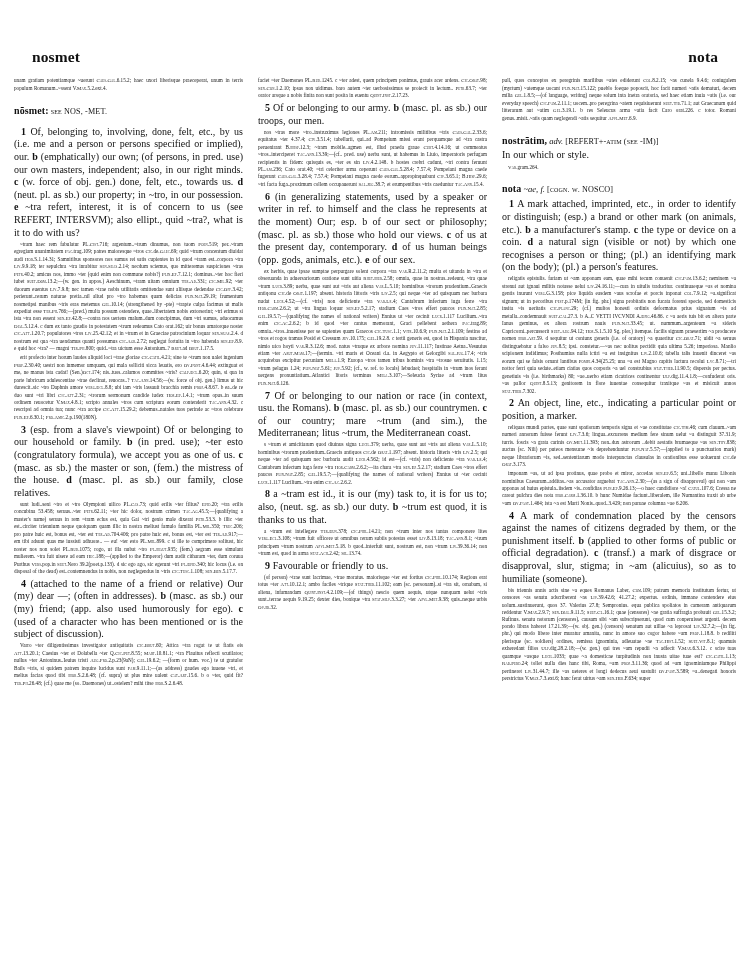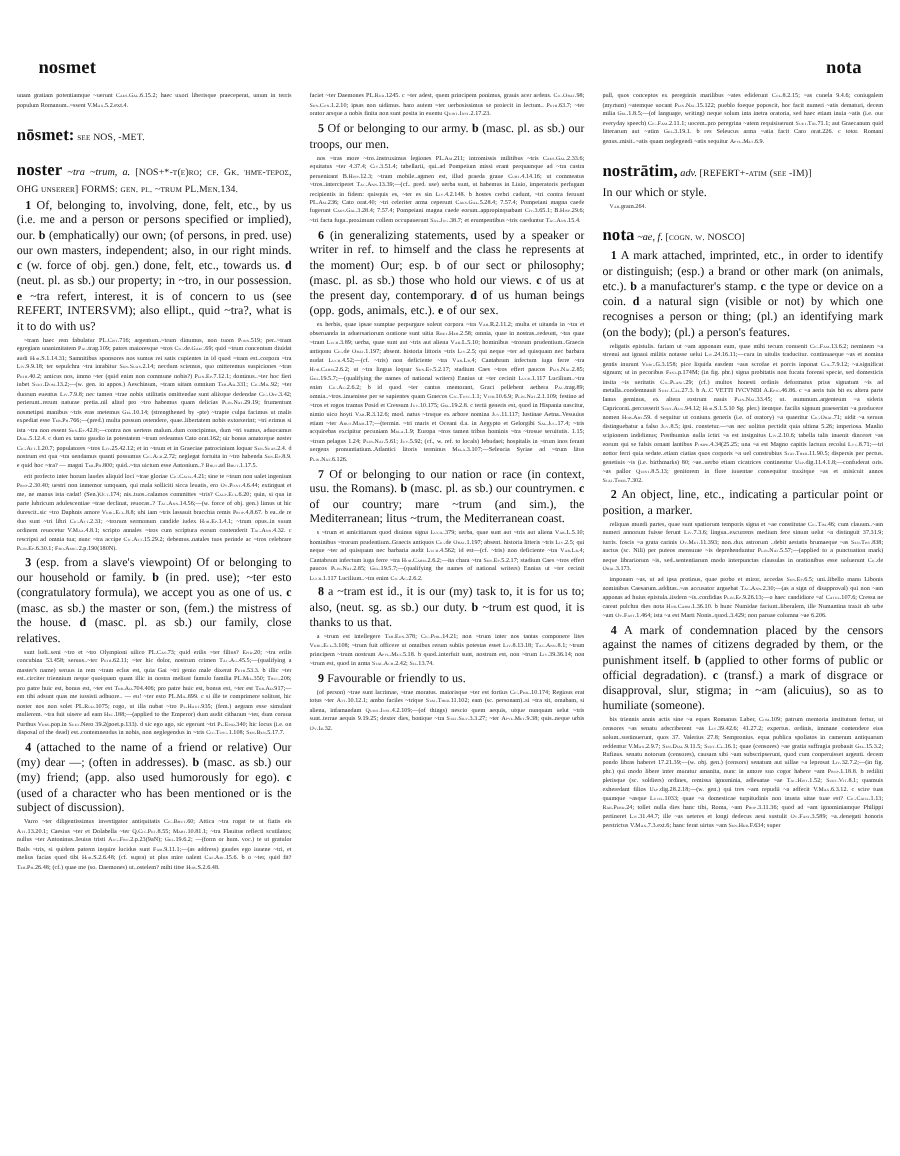--- a/index.html
+++ b/index.html
@@ -94,21 +94,21 @@
   .head {
     font-size: 8.55px;
     line-height: 1.27;
     text-align: justify;
     margin: 6px 0 1px 0;
     text-indent: 0;
     hyphens: auto;
   }
   .hw {
     font-weight: bold;
-    font-size: 14px;
+    font-size: 10px;
     letter-spacing: 0.1px;
   }
   b.num { font-weight: bold; }
   .sc {
     font-variant: small-caps;
     font-size: 0.95em;
     letter-spacing: 0.15px;
   }
   .cit .sc { font-variant: small-caps; }
   i, .it { font-style: italic; }
@@ -134,21 +134,20 @@
     <div class="col c1">
 
       <div class="cit noind">unam gratiam potentiamque ~uerunt <span class="sc">Caes</span>.<span class="sc">Gal</span>.6.15.2; haec uxori liberisque praeceperat, unum in terris populum Romanum..~ssent V.<span class="sc">Max</span>.5.2.ext.4.</div>
 
       <div class="spacer"></div>
 
       <div class="head"><span class="hw">nōsmet:</span><span class="sc"> see NOS, -MET.</span></div>
 
       <div class="spacer"></div>
 
-      <div class="head"><span class="hw">noster</span><span class="it"> ~tra ~trum, a.</span><span class="sc"> [NOS+*-t(e)ro; cf. Gk. ἡμέ-τερος, OHG unserer]</span><span class="sc"> FORMS: gen. pl. ~trum PL.Men.134.</span></div>
 
       <div class="sense"><b class="num">1</b> Of, belonging to, involving, done, felt, etc., by us (i.e. me and a person or persons specified or implied), our.  <b class="num">b</b> (emphatically) our own; (of persons, in pred. use) our own masters, independent; also, in our right minds.  <b class="num">c</b> (w. force of obj. gen.) done, felt, etc., towards us.  <b class="num">d</b> (neut. pl. as sb.) our property; in ~tro, in our possession.  <b class="num">e</b> ~tra refert, interest, it is of concern to us (see REFERT, INTERSVM); also ellipt., quid ~tra?, what is it to do with us?</div>
       <div class="cit">~tram haec rem fabulatur PL.<span class="sc">Cist</span>.716; argentum..~trum dinumus, non tuom <span class="sc">Poen</span>.519; per..~tram egregiam unanimitatem <span class="sc">Pac</span>.trag.109; patres maioresque ~tros <span class="sc">Cic</span>.de.<span class="sc">Gaec</span>.69; quid ~trum concentum diuidat audi <span class="sc">Hor</span>.S.1.14.31; Samnitibus sponsores nos sumus rei satis cupientes in id quod ~tram est..corpora ~tra <span class="sc">Liv</span>.9.9.18; ter sepulchra ~tra inrabitur <span class="sc">Sen</span>.<span class="sc">Suas</span>.2.14; necdum sciemus, quo mitteremus suspiciones ~tras <span class="sc">Petr</span>.40.2; amicus nos, immo ~ter (quid enim non commune nobis?) <span class="sc">Plin</span>.<span class="sc">Ep</span>.7.12.1; dominus..~ter hoc fieri iubet <span class="sc">Suet</span>.<span class="sc">Dom</span>.13.2;—(w. gen. in appos.) Aeschinum, ~tram uitam omnium <span class="sc">Ter</span>.<span class="sc">Ad</span>.331; <span class="sc">Cic</span>.<span class="sc">Mil</span>.92; ~ter duorum euentus <span class="sc">Liv</span>.7.9.8; nec tamen ~trae nobis utilitatis omittendae sunt aliisque dedendae <span class="sc">Cic</span>.<span class="sc">Off</span>.3.42; perierunt..rerum naturae pretia..nil aliud pro ~tro habemus quam delicias <span class="sc">Plin</span>.<span class="sc">Nat</span>.29.19; frumentum nosmetipsi manibus ~tris eras metemus <span class="sc">Gel</span>.10.14; (strengthened by -pte) ~trapte culpa facimus ut malis expediat esse <span class="sc">Ter</span>.<span class="sc">Ph</span>.766;—(pred.) multa possum ostendere, quae..libertatem nobis extorserint; ~tri erimus si ista ~tra non essent <span class="sc">Sen</span>.<span class="sc">Ep</span>.42.8;—contra nos uertens malum..dum concipimus, dum ~tri sumus, aduocamus <span class="sc">Dial</span>.5.12.4.  c dum ex tanto gaudio in potestatem ~trum redeamus Cato orat.162; uir bonus amatorque noster <span class="sc">Cic</span>.<span class="sc">Att</span>.1.20.7; populatores ~tros <span class="sc">Liv</span>.25.42.12; et in ~trum et in Graeciae patrocinium loquar <span class="sc">Sen</span>.<span class="sc">Suas</span>.2.4.  d nostrum est qua ~tra uendamus quanti possumus <span class="sc">Cic</span>.<span class="sc">Agr</span>.2.72; neglegat fortuita in ~tro habenda <span class="sc">Sen</span>.<span class="sc">Ep</span>.8.9.  e quid hoc ~tra? — magni <span class="sc">Ter</span>.<span class="sc">Ph</span>.800; quid..~tra uictum esse Antonium..? <span class="sc">Brut</span>.ad <span class="sc">Brut</span>.1.17.5.</div>
 
       <div class="cit">erit profecto inter horum laudes aliquid loci ~trae gloriae <span class="sc">Cic</span>.<span class="sc">Catil</span>.4.21; sine te ~trum non ualet ingenium <span class="sc">Prop</span>.2.30.40; uestri non inmemor umquam, qui mala solliciti sicca leuatis, ero <span class="sc">Ov</span>.<span class="sc">Pont</span>.4.6.44; extinguat et me, ne manus ista cadat! (Sen.)<span class="sc">Oct</span>.174; nis..tuos..calamos committes ~tris? <span class="sc">Calp</span>.<span class="sc">Ecl</span>.6.20; quin, si qua in parte lubricum adulescentiae ~trae declinat, reuocas..? <span class="sc">Tac</span>.<span class="sc">Ann</span>.14.56;—(w. force of obj. gen.) limus ut hic durescit..sic ~tro Daphnis amore <span class="sc">Verg</span>.<span class="sc">Ecl</span>.8.8; ubi iam ~tris lassauit bracchia remis <span class="sc">Prop</span>.4.8.67.  b ea..de re duo sunt ~tri libri <span class="sc">Cic</span>.<span class="sc">Att</span>.2.31; ~trorum sermonum candide iudex <span class="sc">Hor</span>.<span class="sc">Ep</span>.1.4.1; ~trum opus..in suum ordinem reuocetur V.<span class="sc">Max</span>.4.8.1; scripto annales ~tros cum scriptura eorum contenderit <span class="sc">Tac</span>.<span class="sc">Ann</span>.4.32.  c rescripsi ad omnia tua; nunc ~tra accipe <span class="sc">Cic</span>.<span class="sc">Att</span>.15.29.2; debemus..natales tuos perinde ac ~tros celebrare <span class="sc">Plin</span>.<span class="sc">Ep</span>.6.30.1; <span class="sc">Fro</span>.<span class="sc">Amic</span>.2.p.190(180N).</div>
 
       <div class="sense"><b class="num">3</b> (esp. from a slave's viewpoint) Of or belonging to our household or family.  <b class="num">b</b> (in pred. use); ~ter esto (congratulatory formula), we accept you as one of us.  <b class="num">c</b> (masc. as sb.) the master or son, (fem.) the mistress of the house.  <b class="num">d</b> (masc. pl. as sb.) our family, close relatives.</div>
       <div class="cit">sunt ludi..seni ~tro et ~tro Olympioni uilico PL.<span class="sc">Cas</span>.73; quid erilis ~ter filius? <span class="sc">Epid</span>.20; ~tra erilis concubina 53.458; seruus..~ter <span class="sc">Petr</span>.62.11; ~ter hic dolor, nostrum crimen <span class="sc">Tac</span>.<span class="sc">Ag</span>.45.5;—(qualifying a master's name) seruus in rem ~tram eclus est, quia Gai ~tri genio male dixerat <span class="sc">Petr</span>.53.3.  b illic ~ter est..circiter triennium neque quoiquam quam illic in nostra meliust famulo familia PL.<span class="sc">Mil</span>.350; <span class="sc">Truc</span>.206; pro patre huic est, bonus est, ~ter est <span class="sc">Ter</span>.<span class="sc">Ad</span>.704.406; pro patre huic est, bonus est, ~ter est <span class="sc">Ter</span>.<span class="sc">Ad</span>.917;—em tibi adsunt quas me iussisti adhuore.. — eu! ~ter esto PL.<span class="sc">Mil</span>.899.  c si ille te comprimere solitust, hic noster nos non solet PL.<span class="sc">Rud</span>.1075; rogo, ut illa nubat ~tro <span class="sc">Pl</span>.<span class="sc">Haut</span>.935; (fem.) aegram esse simulant mulierem. ~tra fuit uisere ad eam <span class="sc">Hec</span>.188;—(applied to the Emperor) dum audit citharam ~ter, dum coruua Purthus <span class="sc">Vers</span>.pop.in <span class="sc">Suet</span>.Nero 39.2(poet.p.133).  d sic ego ago, sic egerunt ~tri <span class="sc">Pl</span>.<span class="sc">Epid</span>.340; hic locus (i.e. on disposal of the dead) est..contemnendus in nobis, non neglegendus in ~tris <span class="sc">Cic</span>.<span class="sc">Tusc</span>.1.108; <span class="sc">Sen</span>.<span class="sc">Ben</span>.5.17.7.</div>
 
       <div class="sense"><b class="num">4</b> (attached to the name of a friend or relative) Our (my) dear —; (often in addresses).  <b class="num">b</b> (masc. as sb.) our (my) friend; (app. also used humorously for ego).  <b class="num">c</b> (used of a character who has been mentioned or is the subject of discussion).</div>

